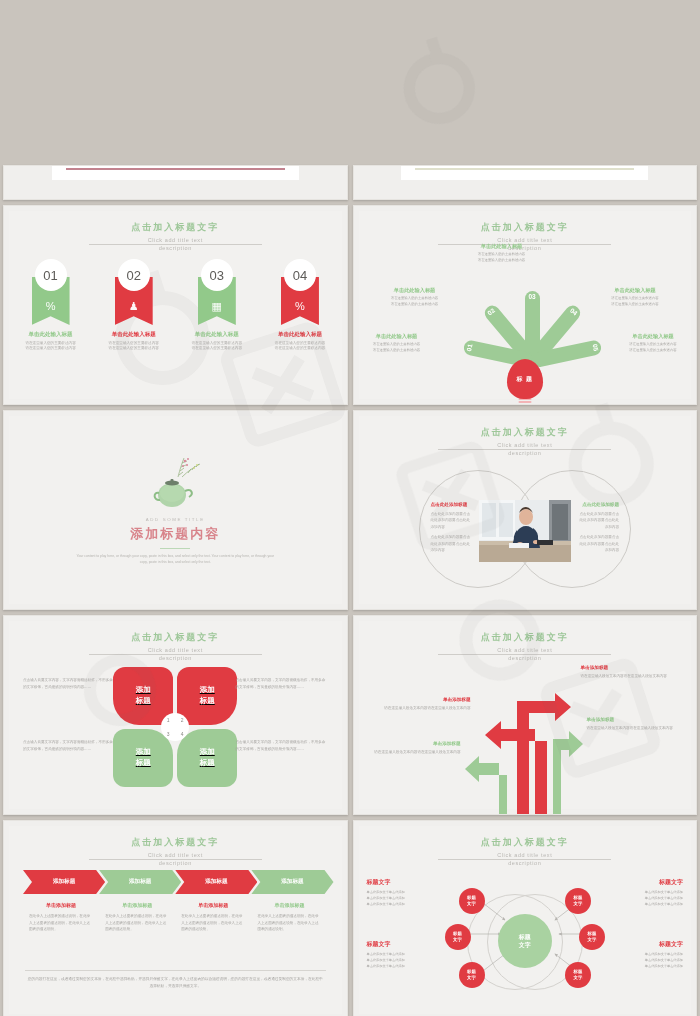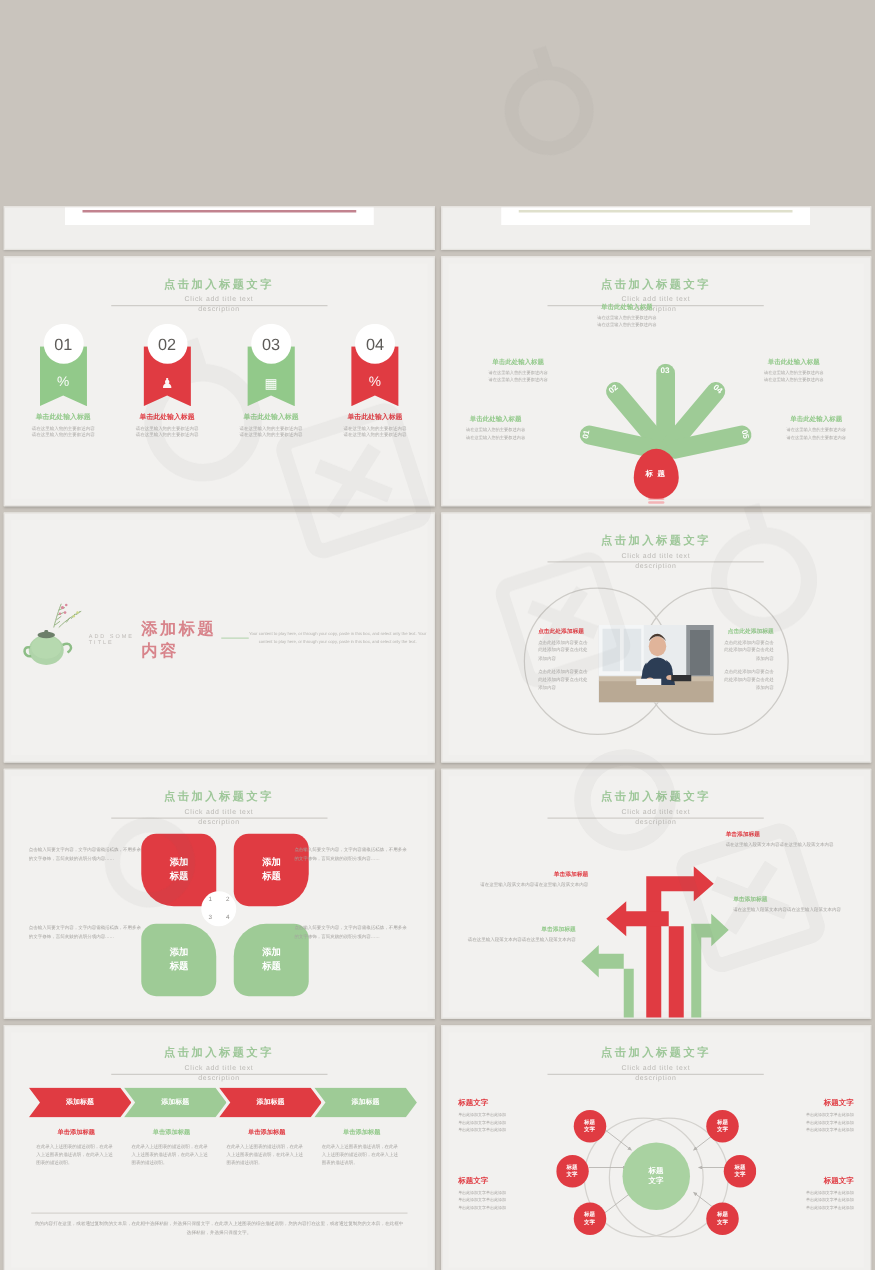--- a/index.html
+++ b/index.html
@@ -72,21 +72,21 @@
   .bulb-base i{display:block;height:2px;background:#f3b4b6;margin:1.2px auto;border-radius:1px;}
   .ray{position:absolute;background:#9ecb96;border-radius:9px;
        width:15px;transform-origin:50% 100%;z-index:3;
        display:flex;align-items:flex-start;justify-content:center;
        color:#fff;font-size:6.5px;padding-top:1.5px;box-sizing:border-box;font-weight:bold;}
   .leg{position:absolute;width:92px;}
   .leg .lt{font-size:5.2px;font-weight:bold;line-height:1.4;}
   .leg .lb{font-size:3.4px;color:#a9a7a4;line-height:1.7;margin-top:2px;}
 
   
-  .cover{position:absolute;inset:0;display:flex;flex-direction:row;
+  .cover{position:absolute;inset:0;display:flex;flex-direction:column;
          align-items:center;justify-content:center;}
   .pot-art{width:62px;height:58px;position:relative;margin-bottom:2px;}
   .cover .kicker{font-size:4.4px;color:#bdbab6;letter-spacing:1.6px;margin-top:2px;}
   .cover .big{font-size:13px;color:#d8848b;font-weight:bold;letter-spacing:2px;margin-top:3px;
               font-family:"DejaVu Sans",sans-serif;}
   .cover .divider{width:30px;height:1px;background:#bcd8b7;margin:5px 0 4px;}
   .cover .desc{font-size:3.4px;color:#b6b4b0;width:200px;text-align:center;line-height:1.8;}
 
   
   .venn{position:absolute;left:0;right:0;top:40px;height:140px;}
@@ -96,21 +96,21 @@
          width:92px;height:62px;overflow:hidden;background:#dfe3e6;}
   .vtxt{position:absolute;top:46px;width:70px;}
   .vtxt.l{left:72px;text-align:left;}
   .vtxt.r{right:72px;text-align:right;}
   .vtxt .h{font-size:4.6px;font-weight:bold;}
   .vtxt p{font-size:3.6px;color:#a9a7a4;line-height:1.8;margin:4px 0 0;}
 
   
   .petals{position:absolute;left:50%;top:46px;transform:translateX(-50%);
           width:124px;height:120px;display:grid;
-          grid-template-columns:60px 60px;grid-template-rows:58px 58px;gap:14px;}
+          grid-template-columns:60px 60px;grid-template-rows:58px 58px;gap:4px;text-decoration:underline;}
   .petal{display:flex;align-items:center;justify-content:center;text-align:center;
          color:#fff;font-size:7.5px;font-weight:bold;line-height:1.45;
          font-family:"DejaVu Sans",sans-serif;}
   .petal.p1{background:#e03b42;border-radius:12px 12px 12px 26px;}
   .petal.p2{background:#e03b42;border-radius:12px 12px 26px 12px;}
   .petal.p3{background:#9ecb96;border-radius:12px 26px 12px 12px;}
   .petal.p4{background:#9ecb96;border-radius:26px 12px 12px 12px;}
   .petal-hub{position:absolute;left:50%;top:50%;transform:translate(-50%,-50%);
     width:28px;height:28px;border-radius:50%;background:#fff;z-index:4;
     display:grid;grid-template-columns:1fr 1fr;align-items:center;justify-items:center;

